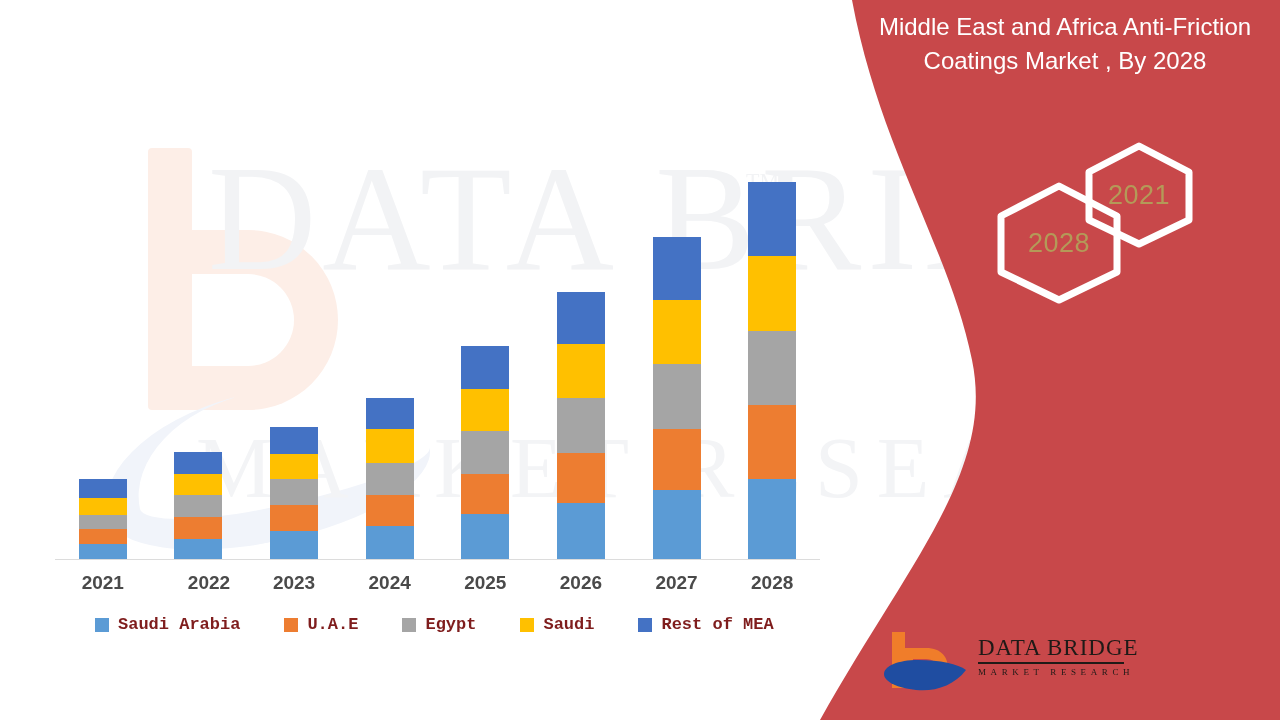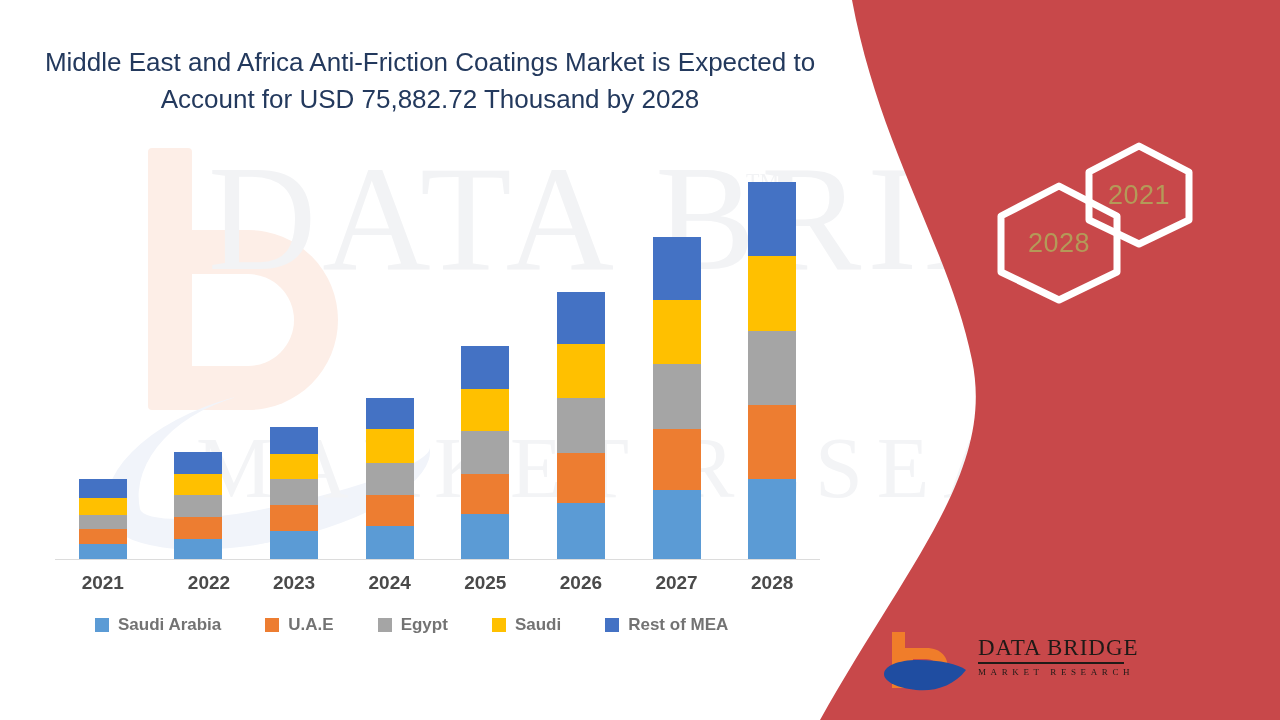--- a/index.html
+++ b/index.html
@@ -142,23 +142,24 @@
     align-items: center;
     margin-right: 44px;
   }
   .legend-swatch {
     width: 14px; height: 14px;
     margin-right: 9px;
     flex: 0 0 auto;
   }
   .legend-label {
     font-size: 17px;
-    color: #737373;
+    color: #7f1d1d;
     font-weight: 600;
     white-space: nowrap;
+    font-family: Liberation Mono, monospace;
   }
 
   
   .panel {
     position: absolute;
     left: 760px; top: 0;
     width: 520px; height: 720px;
     overflow: hidden;
   }
   .panel-shape {
@@ -260,21 +261,20 @@
     <div class="wm-logo-b">
       <div class="stem"></div>
       <div class="bowl"></div>
     </div>
     <div class="wm-swoosh"></div>
     <div class="wm-text wm-data-bridge">DATA BRIDGE</div>
     <div class="wm-tm">TM</div>
     <div class="wm-text wm-market-research">MARKET RESEARCH</div>
   </div>
 
-  <div class="headline">Middle East and Africa Anti-Friction Coatings Market is Expected to Account for USD 75,882.72 Thousand by 2028</div>
 
   <div class="chart">
     <div class="plot" id="plot">
       <div class="axis-line"></div>
     <div class="bar-group" style="left: 23.8125px;">
           <div class="seg" title="Rest of MEA 2021" style="height: 19px; background: rgb(68, 114, 196);"></div>
           <div class="seg" title="Israel 2021" style="height: 17px; background: rgb(255, 192, 0);"></div>
           <div class="seg" title="Egypt 2021" style="height: 14px; background: rgb(165, 165, 165);"></div>
           <div class="seg" title="U.A.E 2021" style="height: 15px; background: rgb(237, 125, 49);"></div>
           <div class="seg" title="Saudi Arabia 2021" style="height: 15px; background: rgb(91, 155, 213);"></div>
@@ -364,20 +364,21 @@
         <span class="legend-label">Rest of MEA</span>
       </div>
     </div>
 
   <div class="panel">
     <svg class="panel-shape" viewBox="0 0 520 720" preserveAspectRatio="none">
       <path id="panelPath" d="M 92 0 L 520 0 L 520 720 L 60 720 C 150 560 235 470 212 360 C 190 250 120 150 92 0 Z" fill="#c8484a"></path>
     </svg>
 
     <div class="panel-content">
+      <div class="panel-title">Middle East and Africa Anti-Friction Coatings Market , By 2028</div>
 
       <div class="hex-wrap">
         <div class="hex hex-2021">
           <svg width="118" height="110" viewBox="0 0 118 110">
             <polygon points="59,6 109,32 109,80 59,104 9,80 9,32" fill="none" stroke="#ffffff" stroke-width="7" stroke-linejoin="round"></polygon>
           </svg>
           <span class="hex-label">2021</span>
         </div>
         <div class="hex hex-2028">
           <svg width="136" height="126" viewBox="0 0 136 126">

